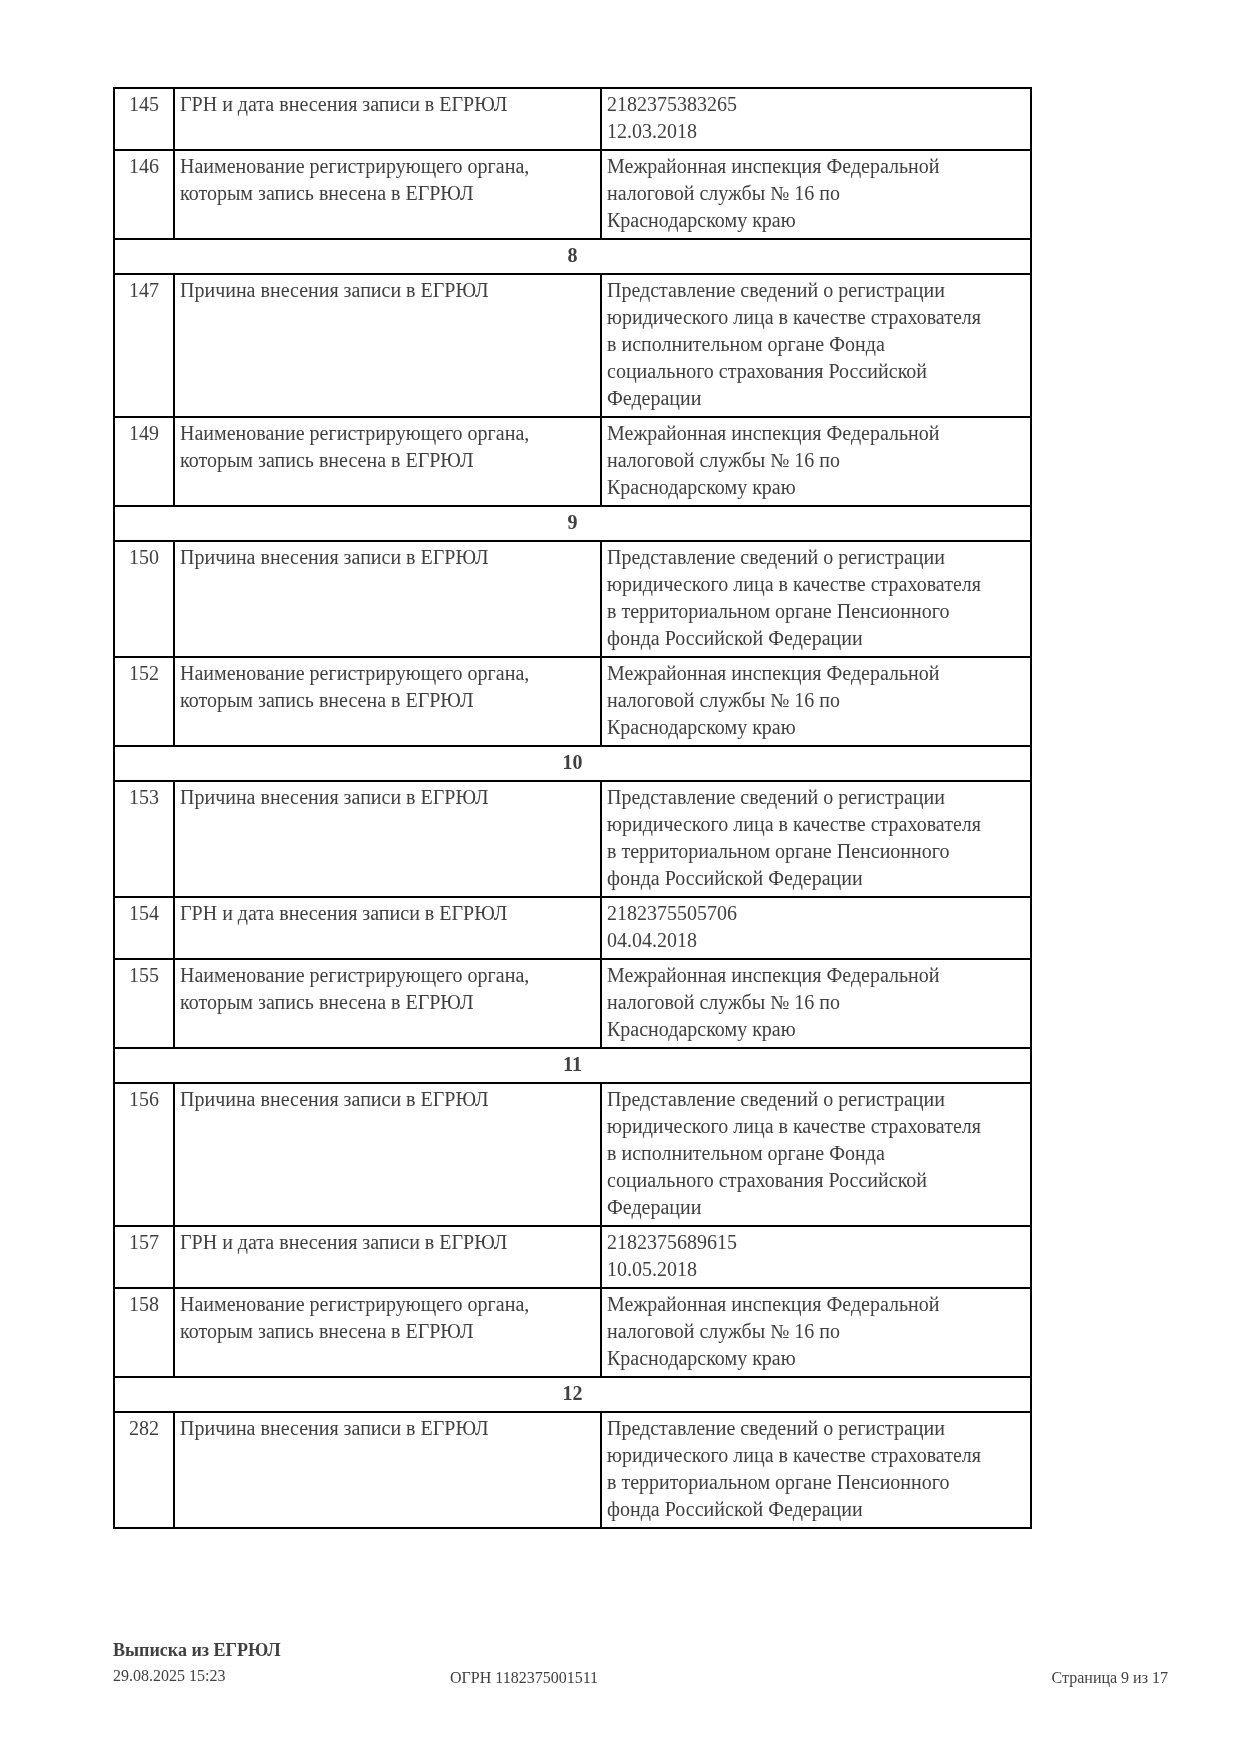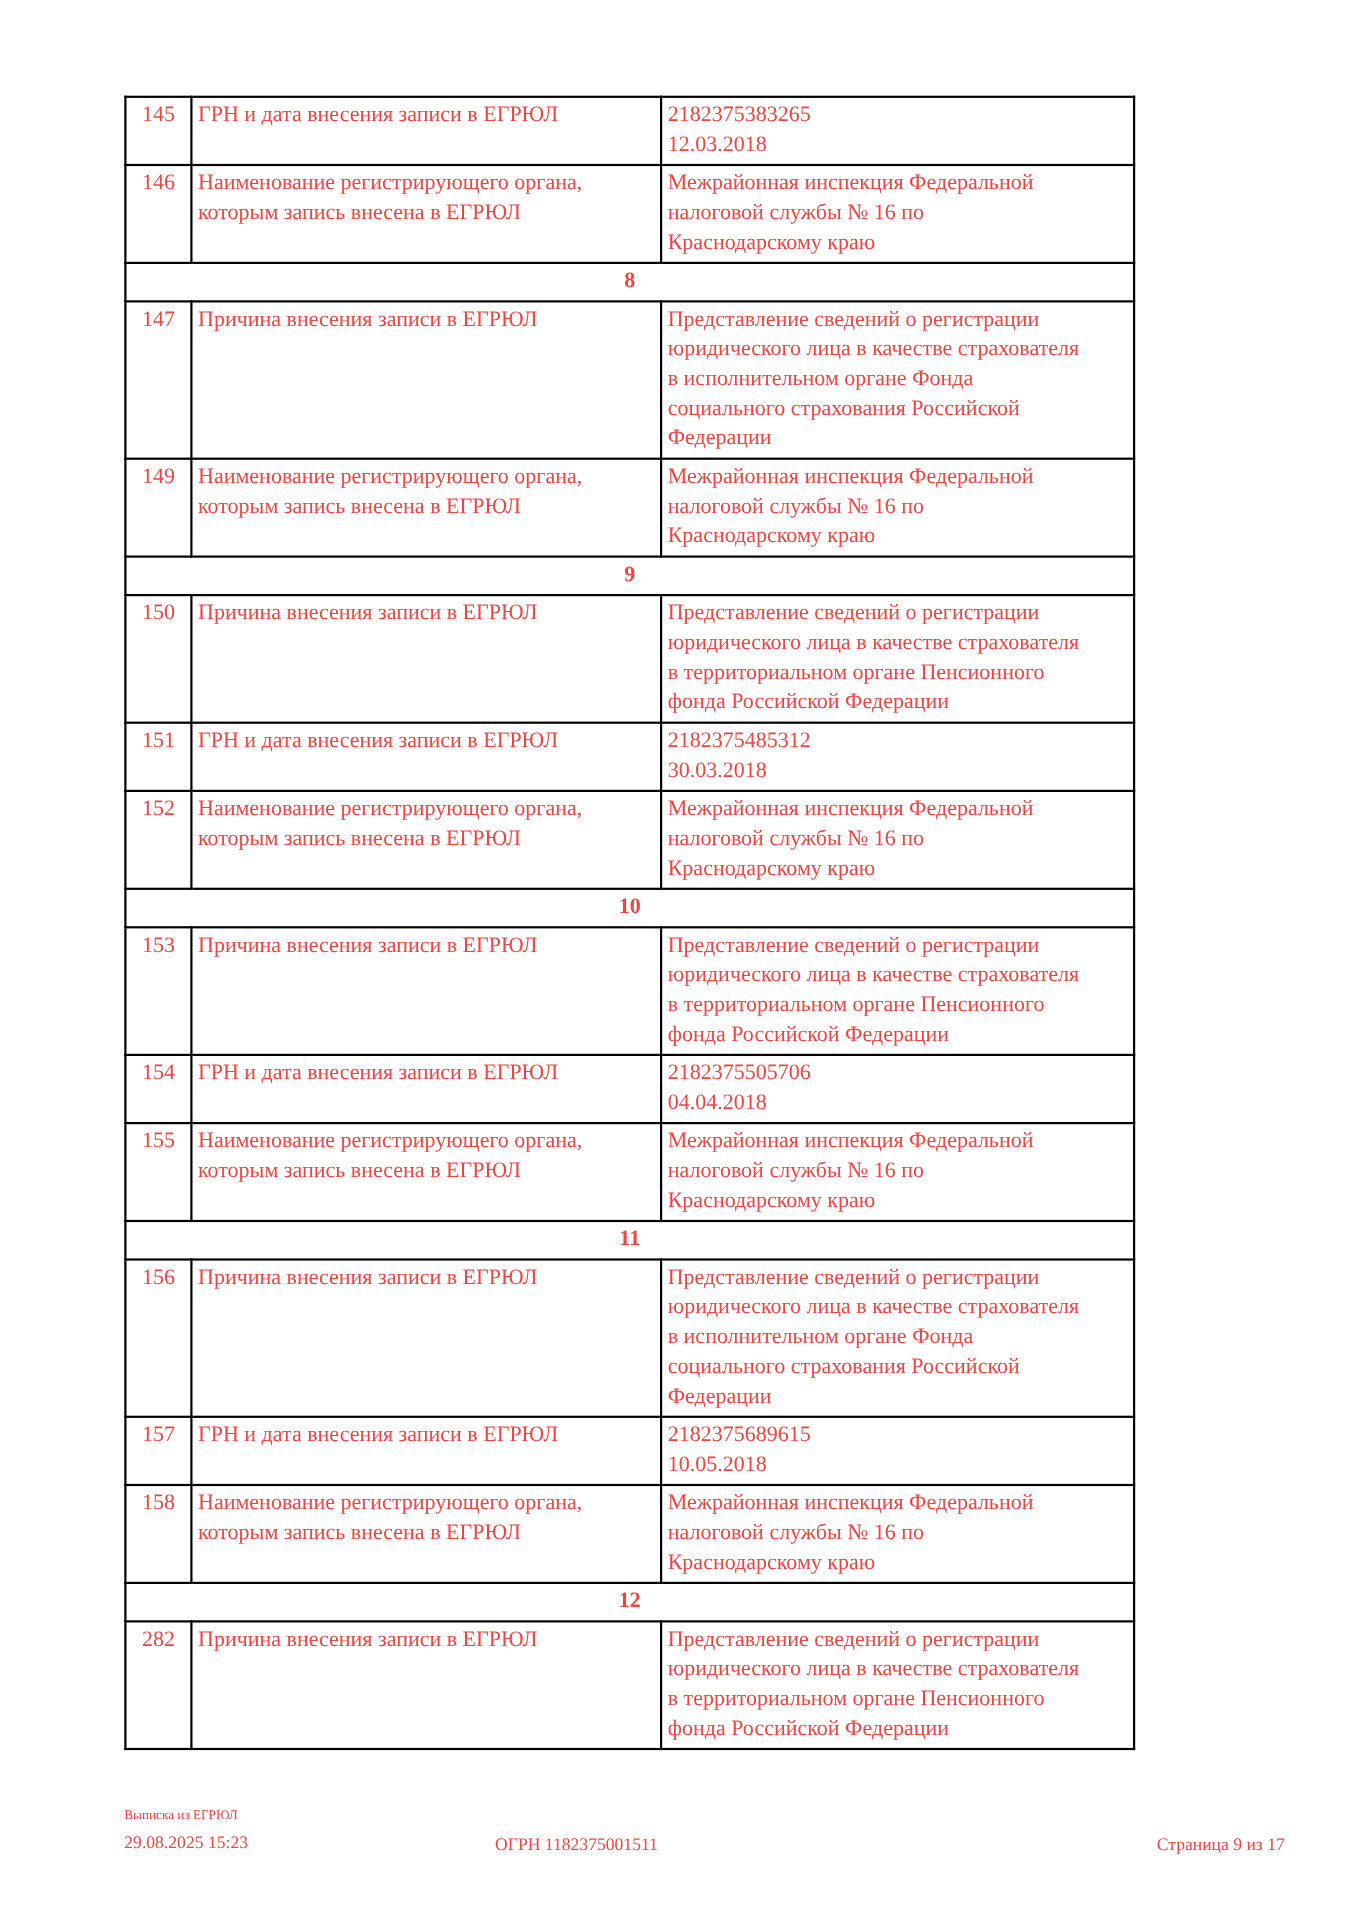--- a/index.html
+++ b/index.html
@@ -1,21 +1,21 @@
 <!DOCTYPE html>
 <html><head>
 <meta charset="utf-8">
 <style>
   html, body { margin: 0; padding: 0; background: #ffffff; }
   .page {
     position: relative;
     width: 1240px;
     height: 1755px;
     background: #ffffff;
-    color: #ef4444;
+    color: #404040;
     font-family: "Liberation Serif", "DejaVu Serif", serif;
     overflow: hidden;
   }
   table.doc-table {
     position: absolute;
     left: 113px;
     top: 87px;
     width: 917px;
     border-collapse: collapse;
     table-layout: fixed;
@@ -48,21 +48,21 @@
     width: 1240px;
     height: 80px;
     font-size: 16px;
     line-height: 25px;
   }
   .footer-left {
     position: absolute;
     left: 113px;
     top: 0;
   }
-  .footer-doc-title { font-weight: normal; font-size: 12px; }
+  .footer-doc-title { font-weight: bold; font-size: 18px; }
   .footer-datetime { font-size: 16px; }
   .footer-center {
     position: absolute;
     left: 450px;
     top: 27px;
     width: 280px;
     text-align: left;
   }
   .footer-right {
     position: absolute;
@@ -128,26 +128,20 @@
 
     <tr>
       <td class="cell-num">150</td>
       <td class="cell-label">Причина внесения записи в ЕГРЮЛ</td>
       <td class="cell-value">Представление сведений о регистрации
 юридического лица в качестве страхователя
 в территориальном органе Пенсионного
 фонда Российской Федерации</td>
     </tr>
 
-    <tr>
-      <td class="cell-num">151</td>
-      <td class="cell-label">ГРН и дата внесения записи в ЕГРЮЛ</td>
-      <td class="cell-value">2182375485312
-30.03.2018</td>
-    </tr>
 
     <tr>
       <td class="cell-num">152</td>
       <td class="cell-label">Наименование регистрирующего органа,
 которым запись внесена в ЕГРЮЛ</td>
       <td class="cell-value">Межрайонная инспекция Федеральной
 налоговой службы № 16 по
 Краснодарскому краю</td>
     </tr>
 

